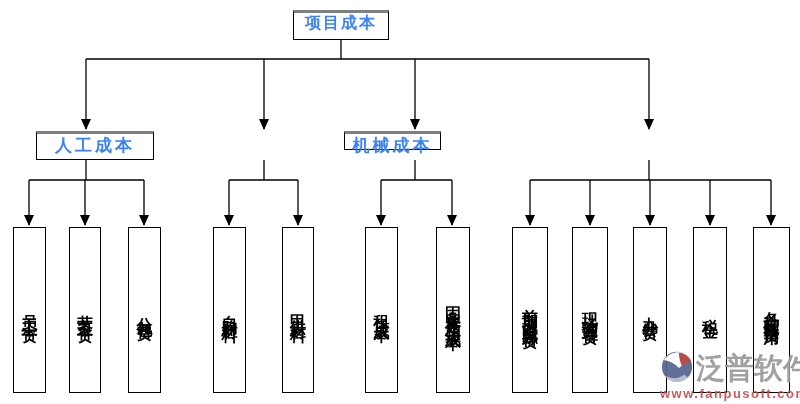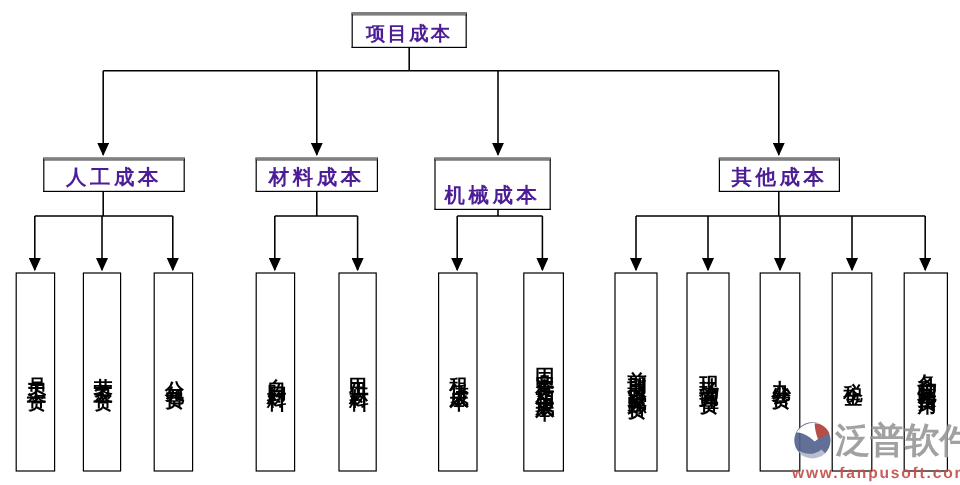--- a/index.html
+++ b/index.html
@@ -17,26 +17,26 @@
     width: 800px; height: 404px;
     z-index: 1;
   }
   .hbox {
     position: absolute;
     box-sizing: border-box;
     background: #ffffff;
     border: 1px solid #000000;
     border-top: 3px solid #7f7f7f;
     display: flex;
-    align-items: flex-end;
+    align-items: flex-start;
     justify-content: center;
     font-weight: bold;
     font-size: 17px;
     letter-spacing: 3px;
-    color: #4c1d95;
+    color: #3b82f6;
     z-index: 2;
   }
   .rootbox {
     left: 293px; top: 10px; width: 96px; height: 30px;
     font-size: 16px; letter-spacing: 2px;
   }
   .vbox {
     position: absolute;
     top: 227px;
     height: 166px;
@@ -135,28 +135,22 @@
     </g>
   </svg>
 
   <div class="hbox rootbox">
     <span>项目成本</span>
   </div>
 
   <div class="hbox" style="left:36px; top:131px; width:118px; height:29px;">
     <span>人工成本</span>
   </div>
-  <div class="hbox" style="left:213px; top:131px; width:102px; height:29px;">
-    <span>材料成本</span>
-  </div>
-  <div class="hbox" style="left:362px; top:131px; width:97px; height:44px;">
+  <div class="hbox" style="left:344px; top:131px; width:97px; height:19px;">
     <span>机械成本</span>
-  </div>
-  <div class="hbox" style="left:599px; top:131px; width:101px; height:29px;">
-    <span>其他成本</span>
   </div>
 
   <div class="vbox" style="left:13px; width:33px;">
     <span class="vtext">员工工资</span>
   </div>
   <div class="vbox" style="left:69px; width:32px;">
     <span class="vtext">劳务工资</span>
   </div>
   <div class="vbox" style="left:128px; width:33px;">
     <span class="vtext">分包费</span>

